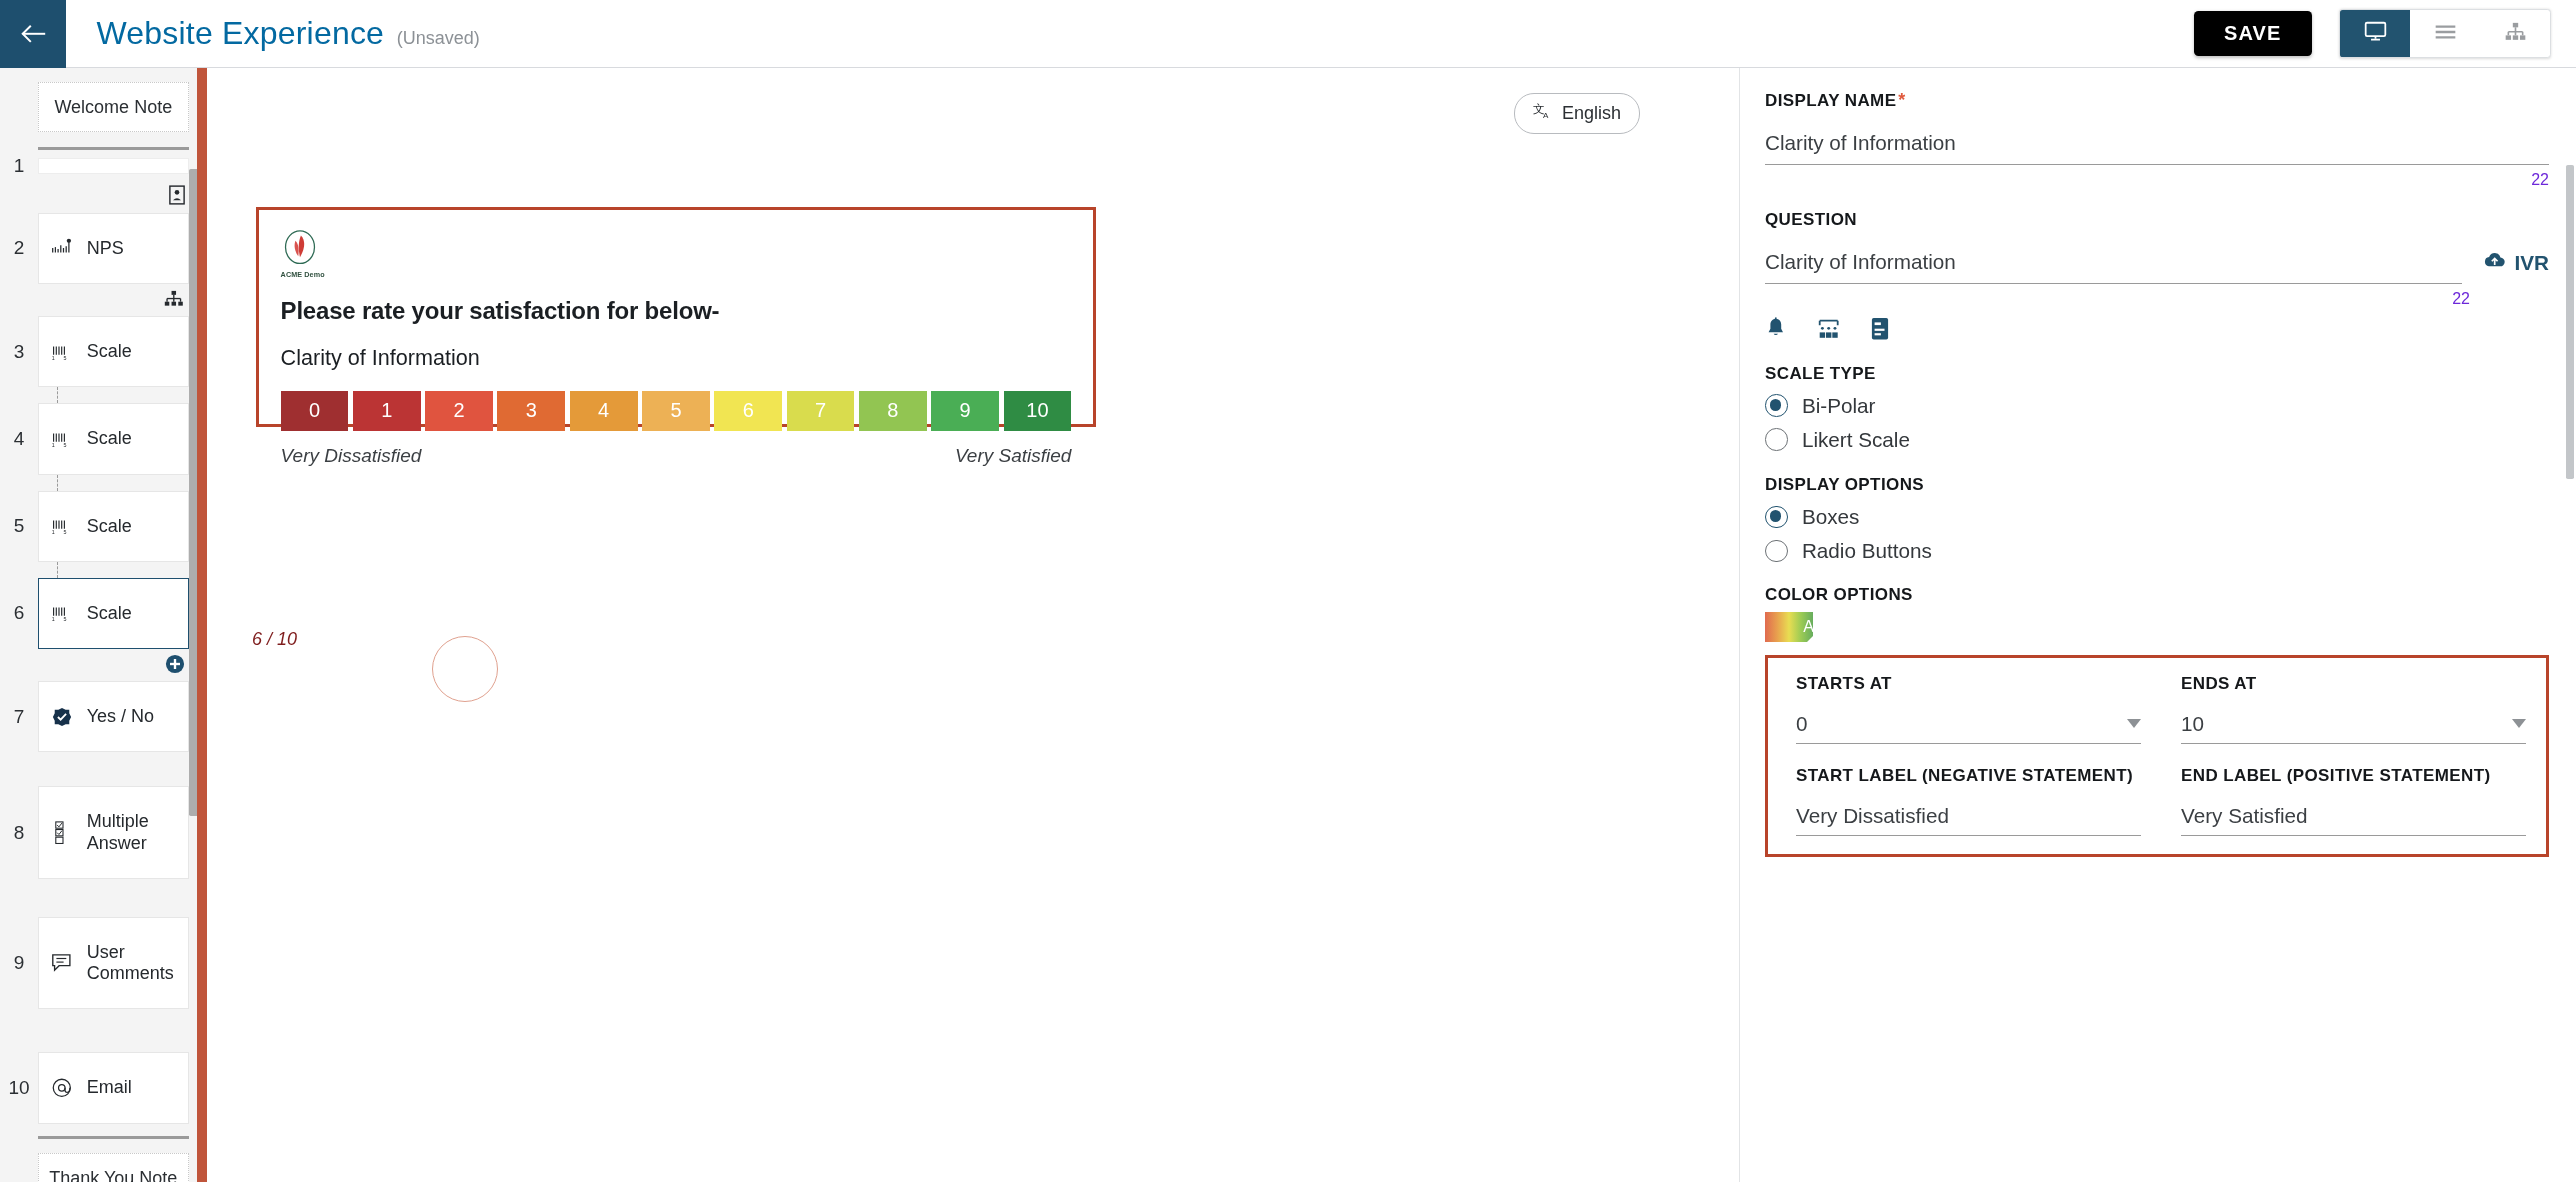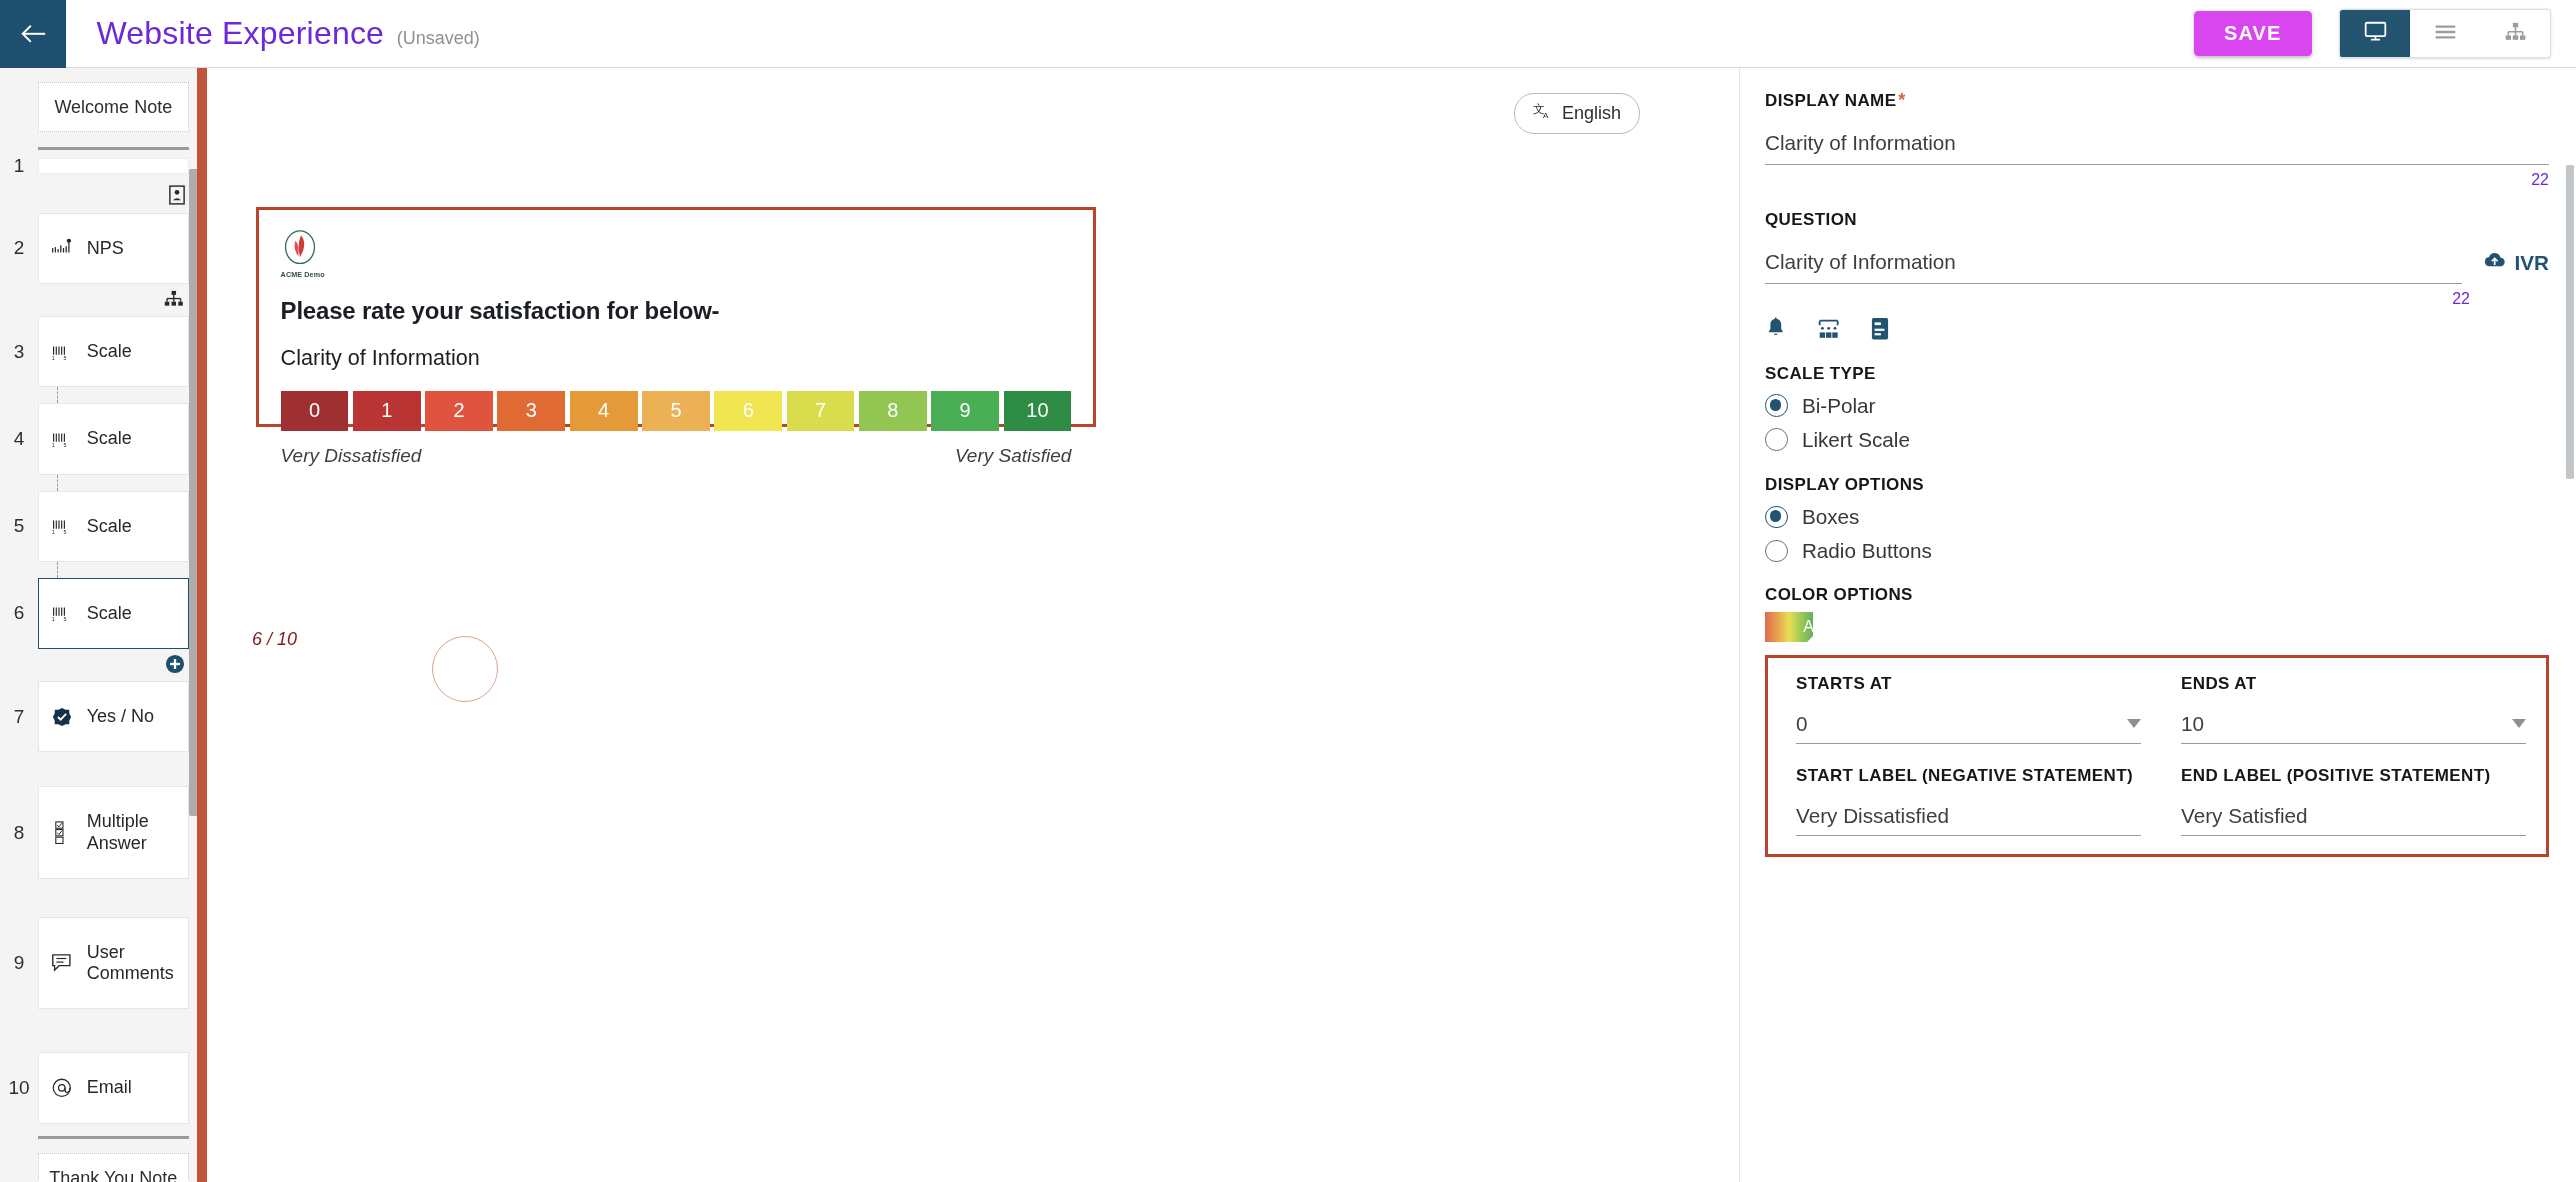--- a/index.html
+++ b/index.html
@@ -24,32 +24,32 @@
     display: flex; align-items: center; justify-content: center;
     cursor: pointer;
     flex: 0 0 auto;
   }
   .back-btn svg { display: block; }
   .title-wrap {
     display: flex; align-items: baseline; gap: 12.6px;
     margin-left: 30.5px;
   }
   .page-title {
-    font-size: 32px; color: #6d28d9; font-weight: 400;
+    font-size: 32px; color: #0369a1; font-weight: 400;
     letter-spacing: 0.2px;
   }
   .unsaved {
     font-size: 18px; color: #8c9196;
   }
   .topbar-right {
     margin-left: auto; display: flex; align-items: center;
     gap: 27px; padding-right: 25px;
   }
   .save-btn {
-    background: #d946ef; color: #fff;
+    background: #000000; color: #fff;
     font-size: 20px; font-weight: 700; letter-spacing: 1.1px;
     padding: 10.8px 30.5px; border: none; border-radius: 4.5px;
     cursor: pointer;
     box-shadow: 0 1.8px 3.6px rgba(0,0,0,.25);
   }
   .viewgroup {
     display: flex; border: 0.9px solid #dcdfe2; border-radius: 3.6px;
     overflow: hidden; box-shadow: 0 0.9px 2.7px rgba(0,0,0,.14);
     background: #fff;
   }

